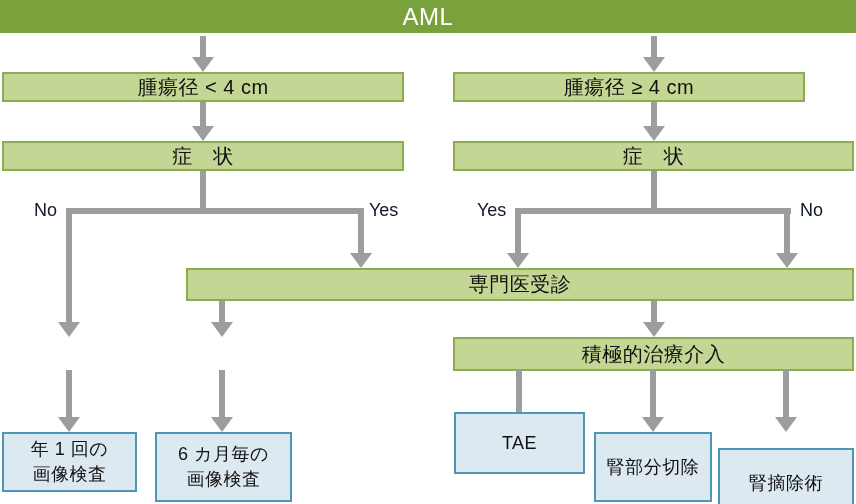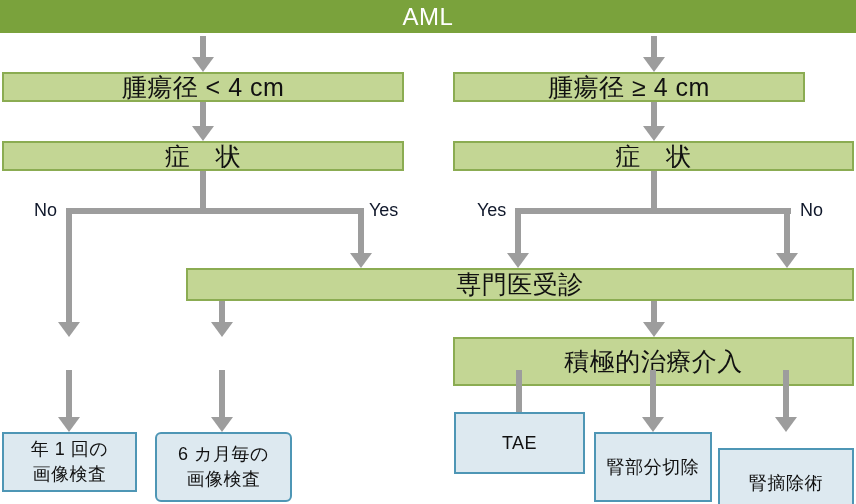--- a/index.html
+++ b/index.html
@@ -12,21 +12,21 @@
     --text:#111111;
   }
   html,body{margin:0;padding:0;background:#ffffff;}
   .stage{
     position:relative;width:856px;height:504px;background:#ffffff;overflow:hidden;
     font-family:"Liberation Sans","DejaVu Sans",sans-serif;color:var(--text);
   }
   .node{
     position:absolute;box-sizing:border-box;
     display:flex;align-items:center;justify-content:center;text-align:center;
-    font-size:25px;letter-spacing:0.5px;
+    font-size:20px;letter-spacing:0.5px;
   }
   .green{background:var(--green-fill);border:2px solid var(--green-border);}
   .header{background:var(--header-green);border:none;color:#ffffff;font-size:24px;letter-spacing:0.5px;}
   .blue{
     background:var(--blue-fill);border:2px solid var(--blue-border);
     font-size:18px;line-height:25px;flex-direction:column;
   }
   .vline,.hline{position:absolute;background:var(--arrow-gray);}
   .arrow{position:absolute;width:22px;}
   .arrow::before{
@@ -70,33 +70,33 @@
   <div class="arrow" style="left:507px;top:208px;height:60px;"></div>
   <div class="arrow" style="left:776px;top:208px;height:60px;"></div>
   <div class="edge-label" style="left:477px;top:200px;">Yes</div>
   <div class="edge-label" style="left:800px;top:200px;">No</div>
 
   <div class="node green" style="left:186px;top:268px;width:668px;height:33px;font-family:Liberation Serif, serif;">専門医受診</div>
 
   <div class="arrow" style="left:211px;top:301px;height:36px;"></div>
   <div class="arrow" style="left:643px;top:301px;height:36px;"></div>
 
-  <div class="node green" style="left:453px;top:337px;width:401px;height:49px;">積極的治療介入</div>
+  <div class="node green" style="left:453px;top:337px;width:401px;height:34px;">積極的治療介入</div>
 
   <div class="arrow" style="left:58px;top:370px;height:62px;"></div>
   <div class="arrow" style="left:211px;top:370px;height:62px;"></div>
   <div class="arrow" style="left:508px;top:370px;height:62px;"></div>
   <div class="arrow" style="left:642px;top:370px;height:62px;"></div>
   <div class="arrow" style="left:775px;top:370px;height:62px;"></div>
 
   <div class="node blue" style="left:2px;top:432px;width:135px;height:60px;">
     <span>年 1 回の</span>
     <span>画像検査</span>
   </div>
-  <div class="node blue" style="left:155px;top:432px;width:137px;height:70px;border-radius:6px;">
+  <div class="node blue" style="left:155px;top:432px;width:137px;height:70px;">
     <span>6 カ月毎の</span>
     <span>画像検査</span>
   </div>
   <div class="node blue" style="left:454px;top:412px;width:131px;height:62px;">TAE</div>
   <div class="node blue" style="left:594px;top:432px;width:118px;height:70px;">腎部分切除</div>
   <div class="node blue" style="left:718px;top:448px;width:136px;height:70px;">腎摘除術</div>
 
 </div>
 
 </body></html>

